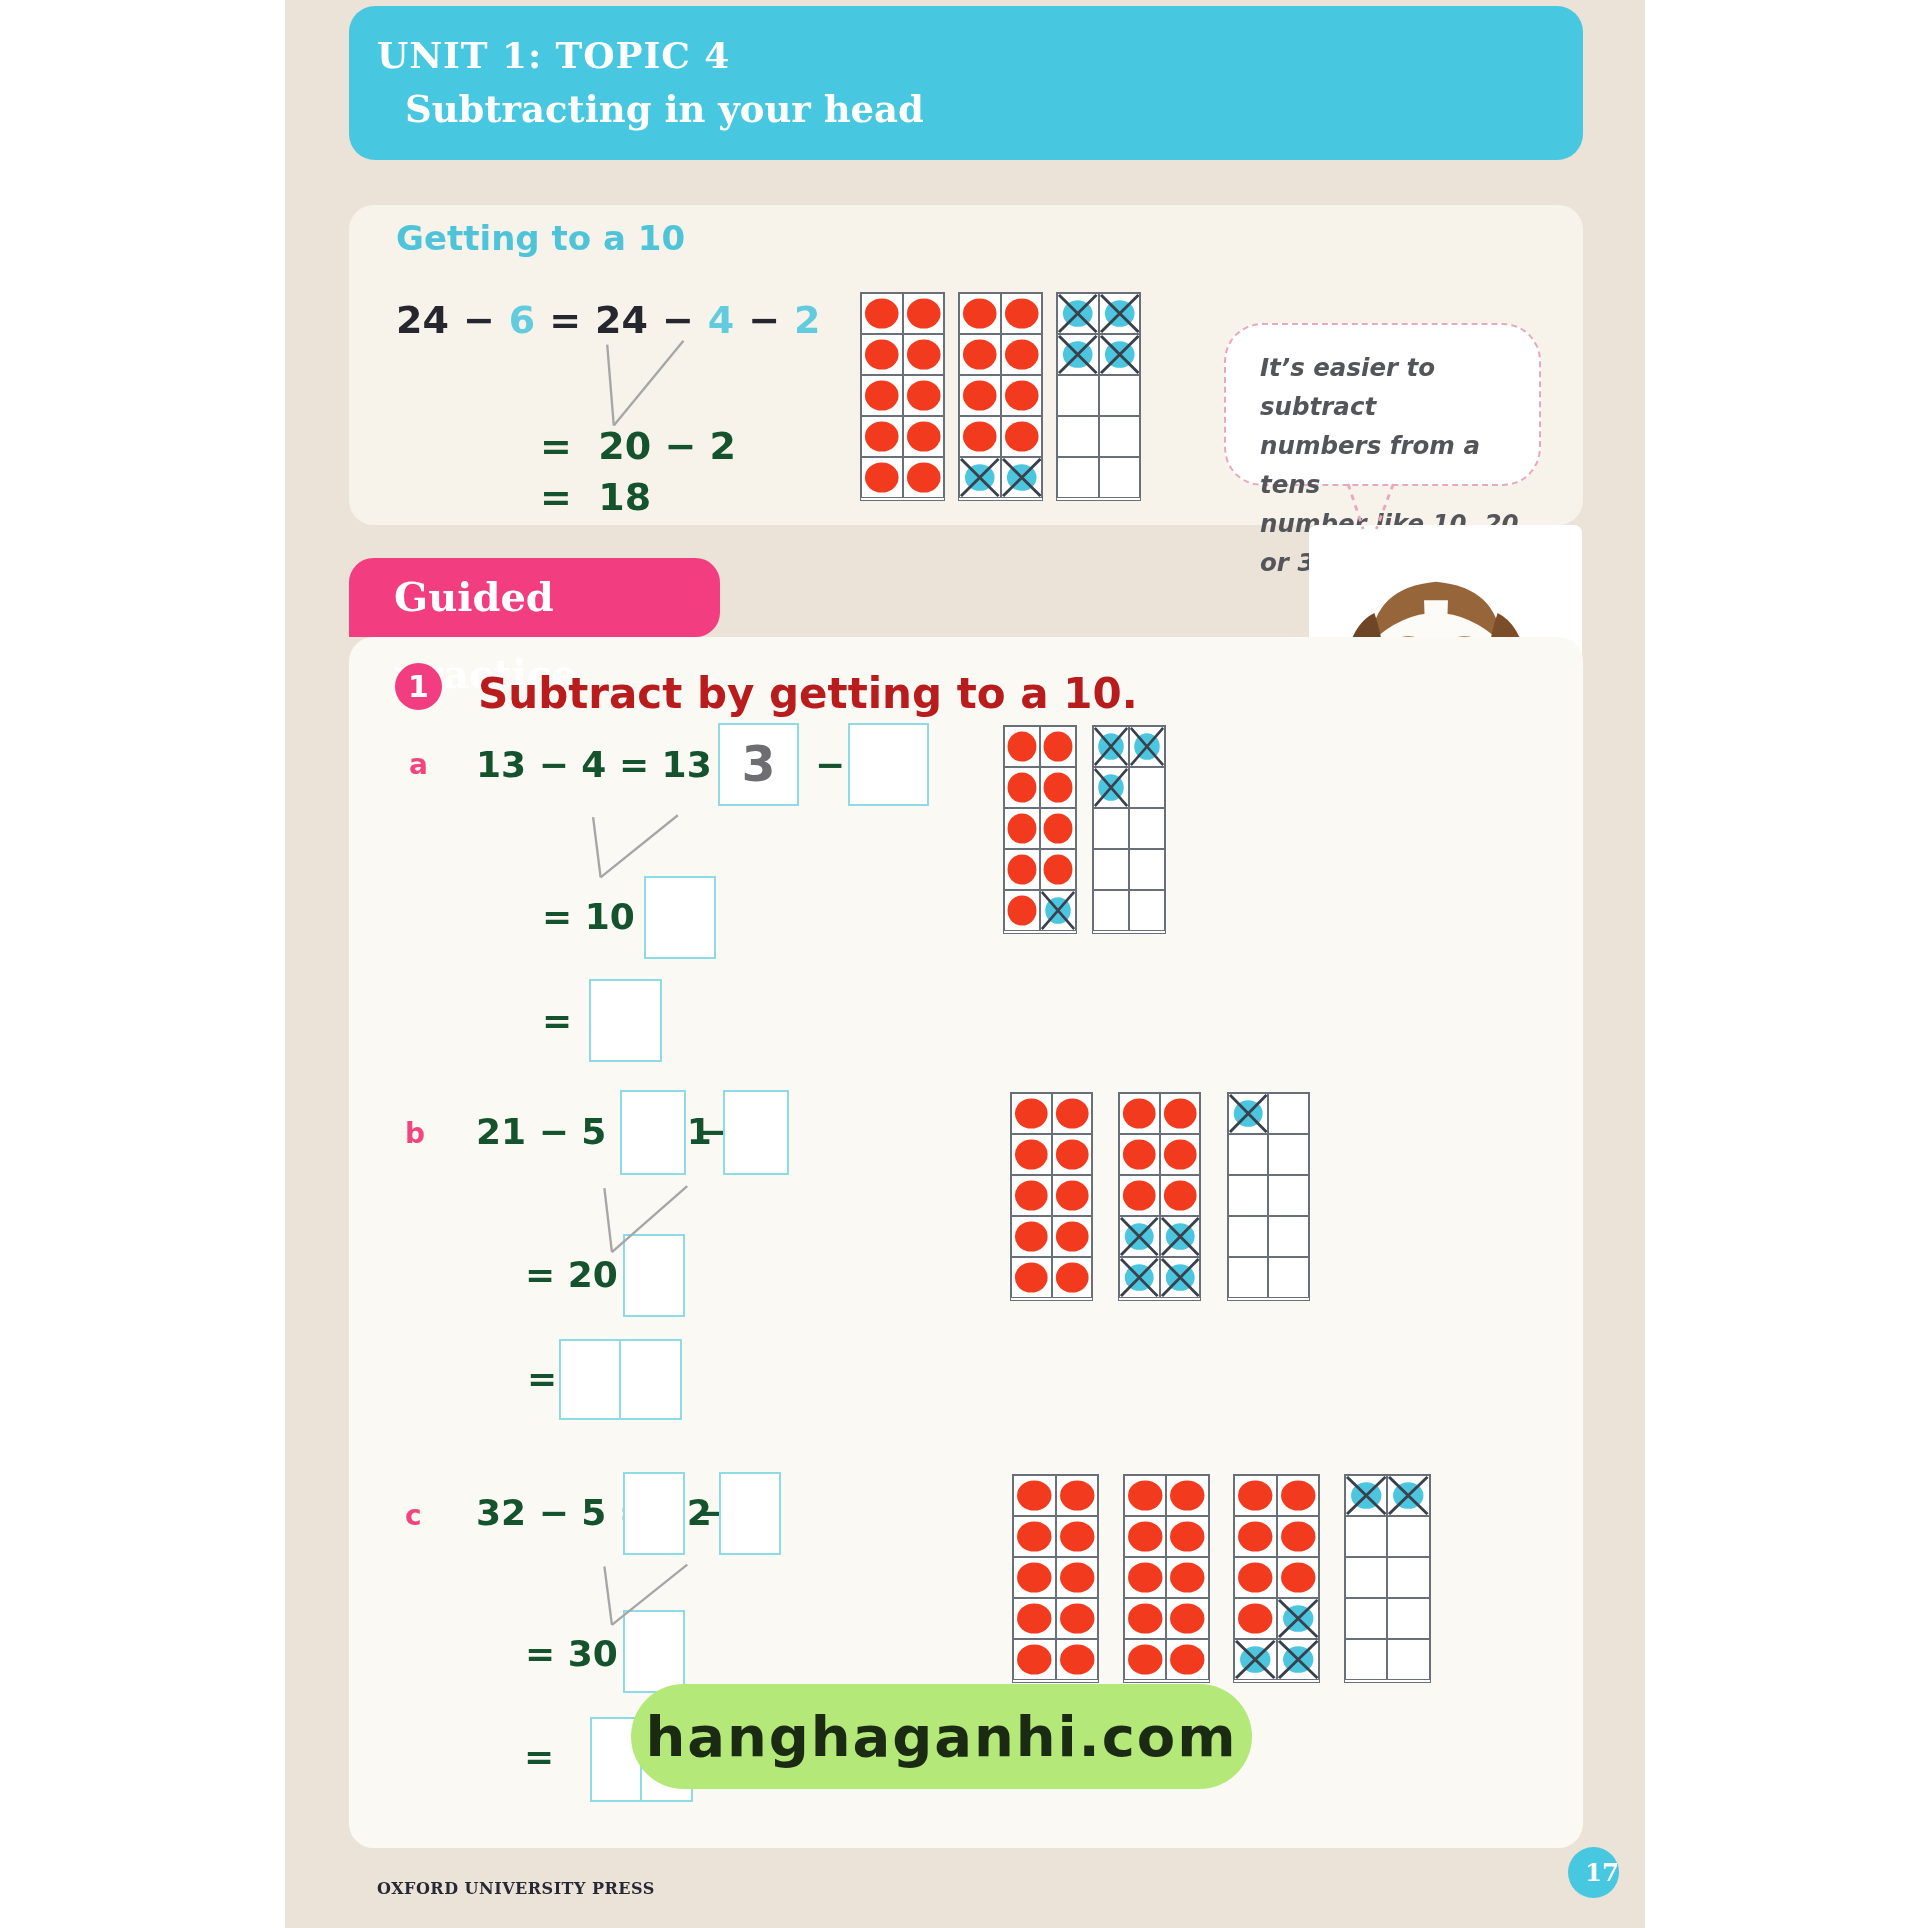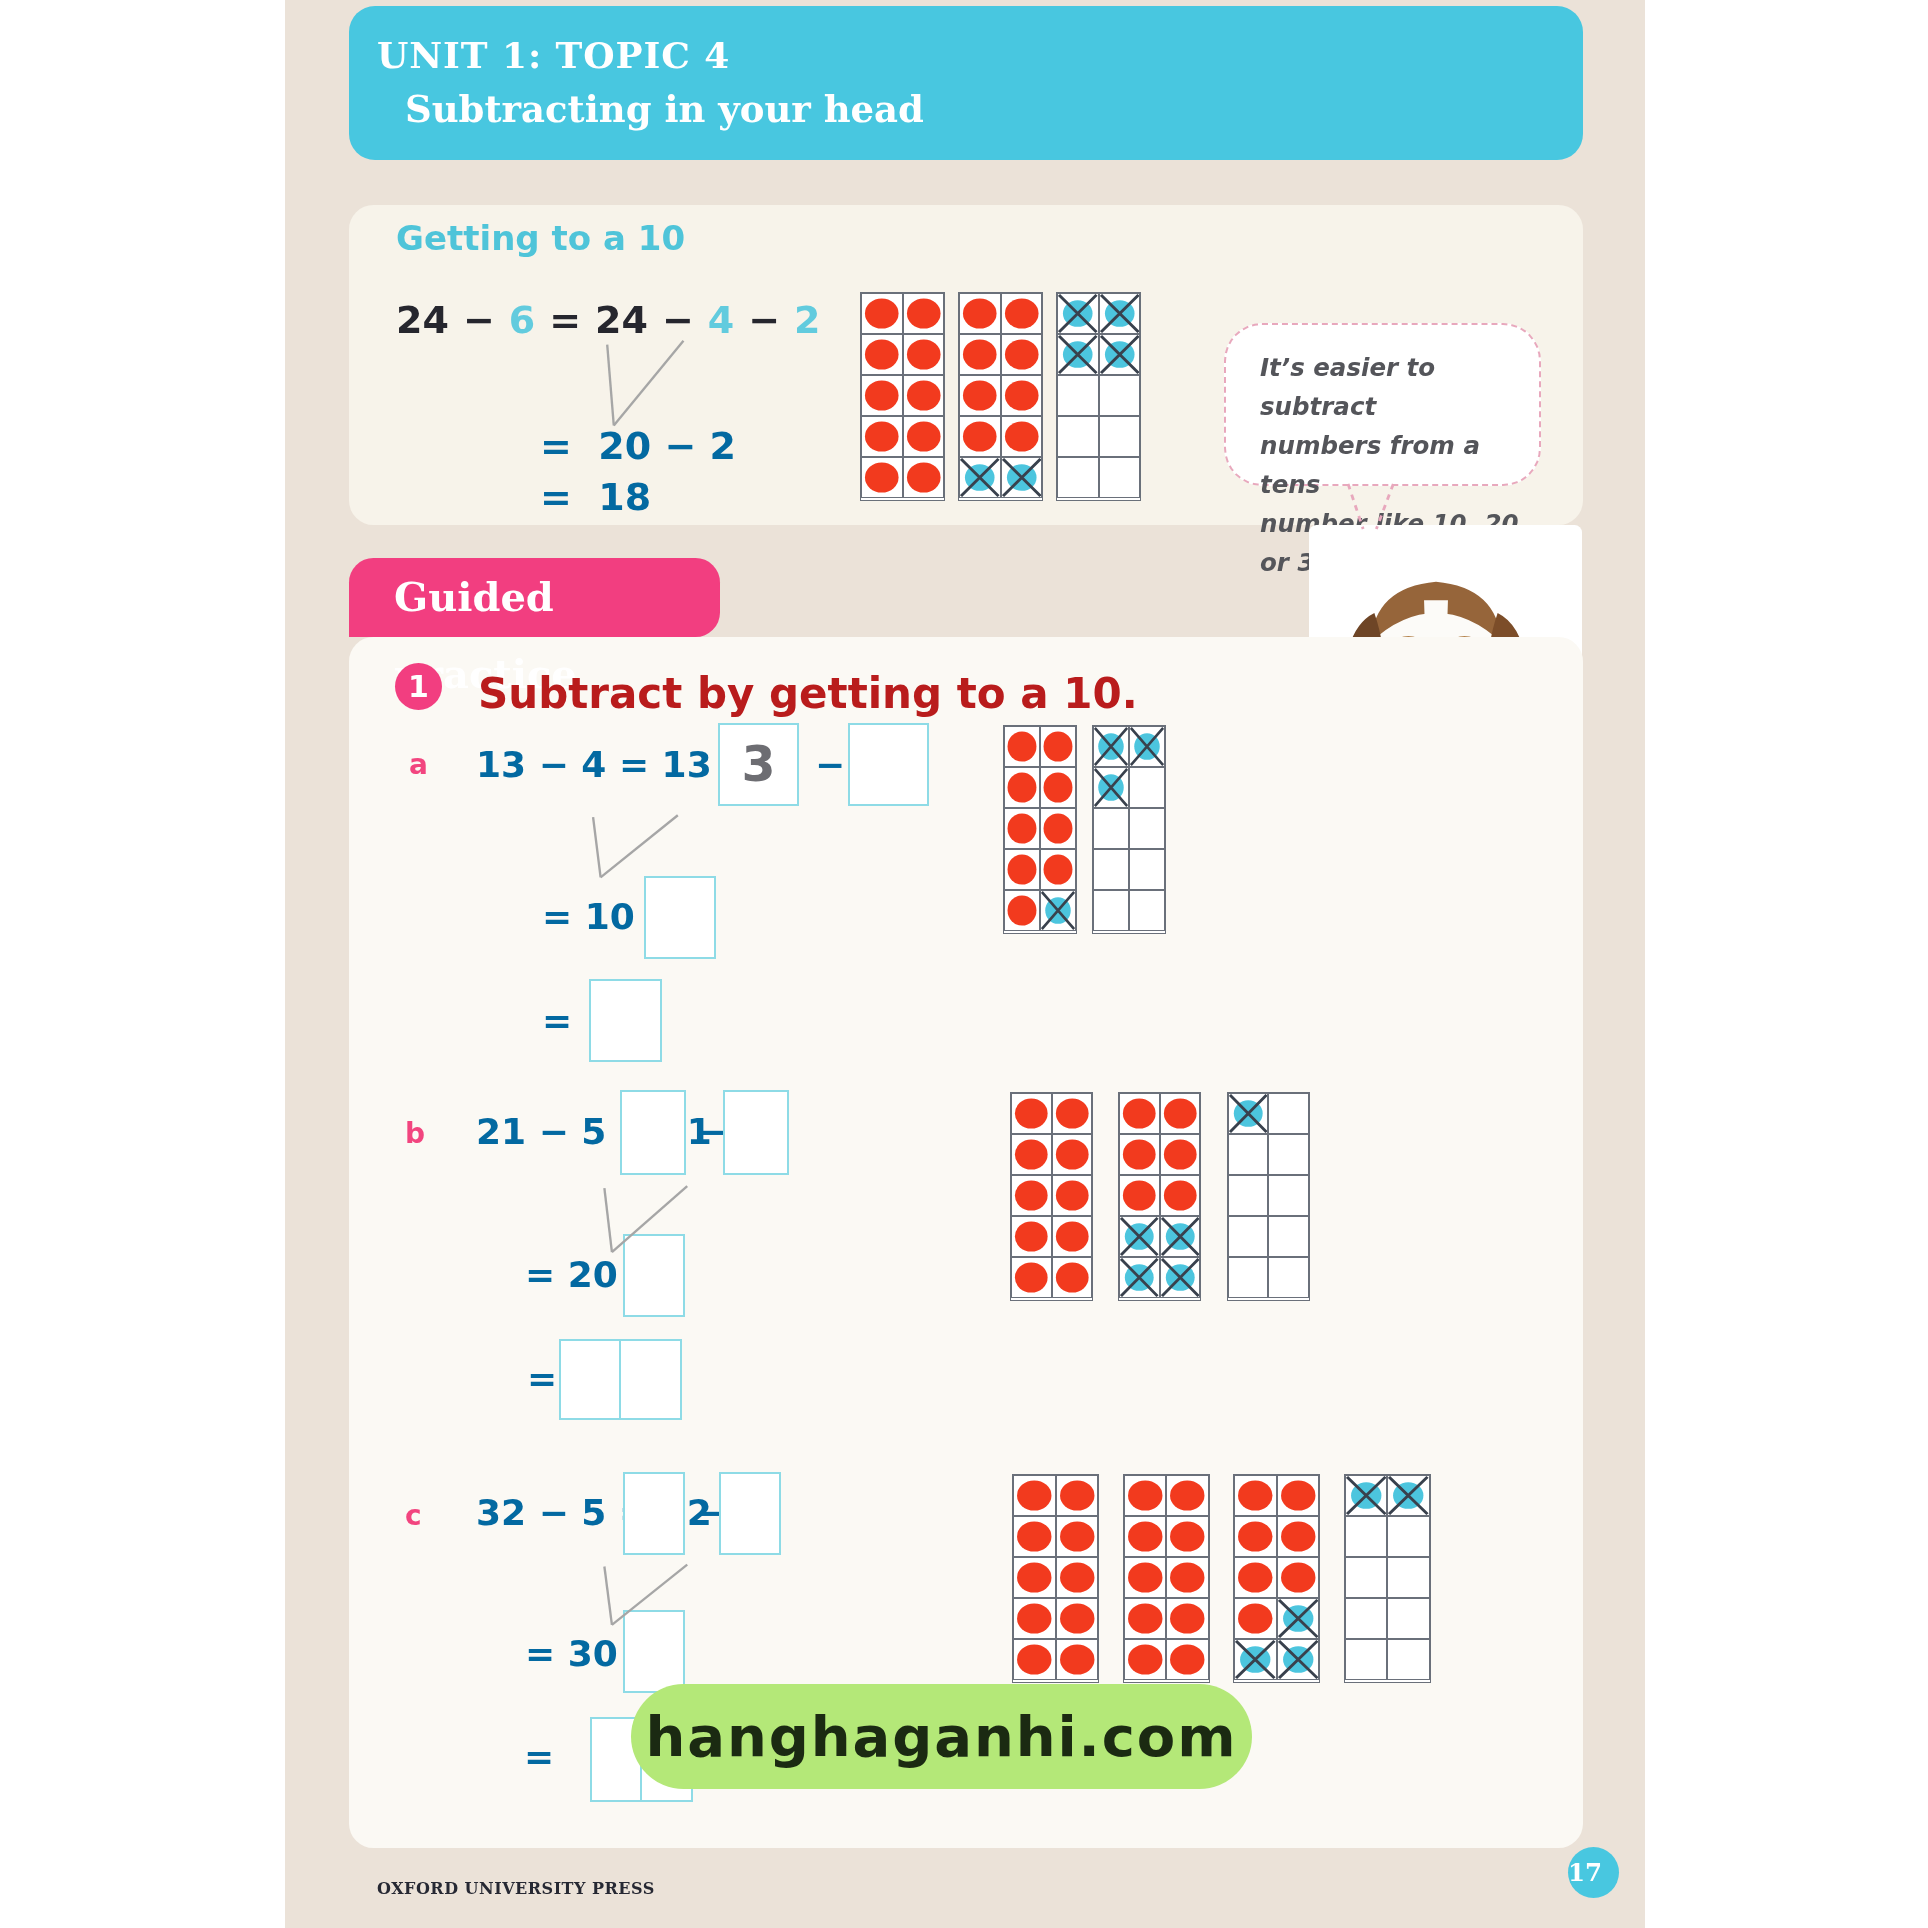--- a/index.html
+++ b/index.html
@@ -13,21 +13,21 @@
   
   .header-banner{left:349px;top:5.6px;width:1234px;height:154px;background:#48c7e0;
       border-radius:26px;color:#ffffff;font-family:"DejaVu Serif",serif;font-weight:bold;
       padding:28px 0 0 28px;box-sizing:border-box;}
   .header-banner .l1{font-size:36px;letter-spacing:0.9px;}
   .header-banner .l2{font-size:37px;margin-top:11.3px;margin-left:28px;}
 
   
   .card1{left:349px;top:205px;width:1234px;height:320px;background:#f7f3ea;border-radius:24.5px;}
   .ex-heading{left:396px;top:218px;font-size:34px;font-weight:bold;color:#4fc4d9;}
-  .eq{font-size:36px;font-weight:bold;color:#0369a1;white-space:pre;}
+  .eq{font-size:36px;font-weight:bold;color:#14532d;white-space:pre;}
   .ex-line1{left:396px;top:298px;display:flex;gap:14px;}
   .ex-line1 .tok{font-size:38px;font-weight:bold;}
   .tok-dark{color:#26262e;} .tok-blue{color:#62cbde;}
   .ex-line2{left:540px;top:424px;font-size:38px;}
   .ex-line3{left:540px;top:475px;font-size:38px;}
 
   
   .frames{display:flex;}
   .frames-ex{left:860px;top:292px;gap:13px;}
   .frames-a{left:1003px;top:725px;gap:15px;}
@@ -105,21 +105,21 @@
   
   .watermark{left:631px;top:1684px;width:621px;height:105px;background:#b4e878;border-radius:53px;
       display:flex;align-items:center;justify-content:center;}
   .watermark span{font-size:56px;font-weight:600;color:#1b2a12;letter-spacing:1.9px;}
 
   
   .footer-pub{left:377px;top:1879px;font-family:"DejaVu Serif",serif;font-weight:bold;
       font-size:16px;color:#262833;letter-spacing:0.5px;}
   .page-badge{left:1568px;top:1847px;width:51px;height:51px;border-radius:50%;background:#48c7e0;
       color:#fff;font-family:"DejaVu Serif",serif;font-weight:bold;font-size:24.5px;
-      text-align:left;line-height:51px;}
+      text-align:right;line-height:51px;}
 </style>
 </head>
 <body>
 
 <div class="abs page-bg"></div>
 
 <div class="abs header-banner">
   <div class="l1">UNIT 1: TOPIC 4</div>
   <div class="l2">Subtracting in your head</div>
 </div>

